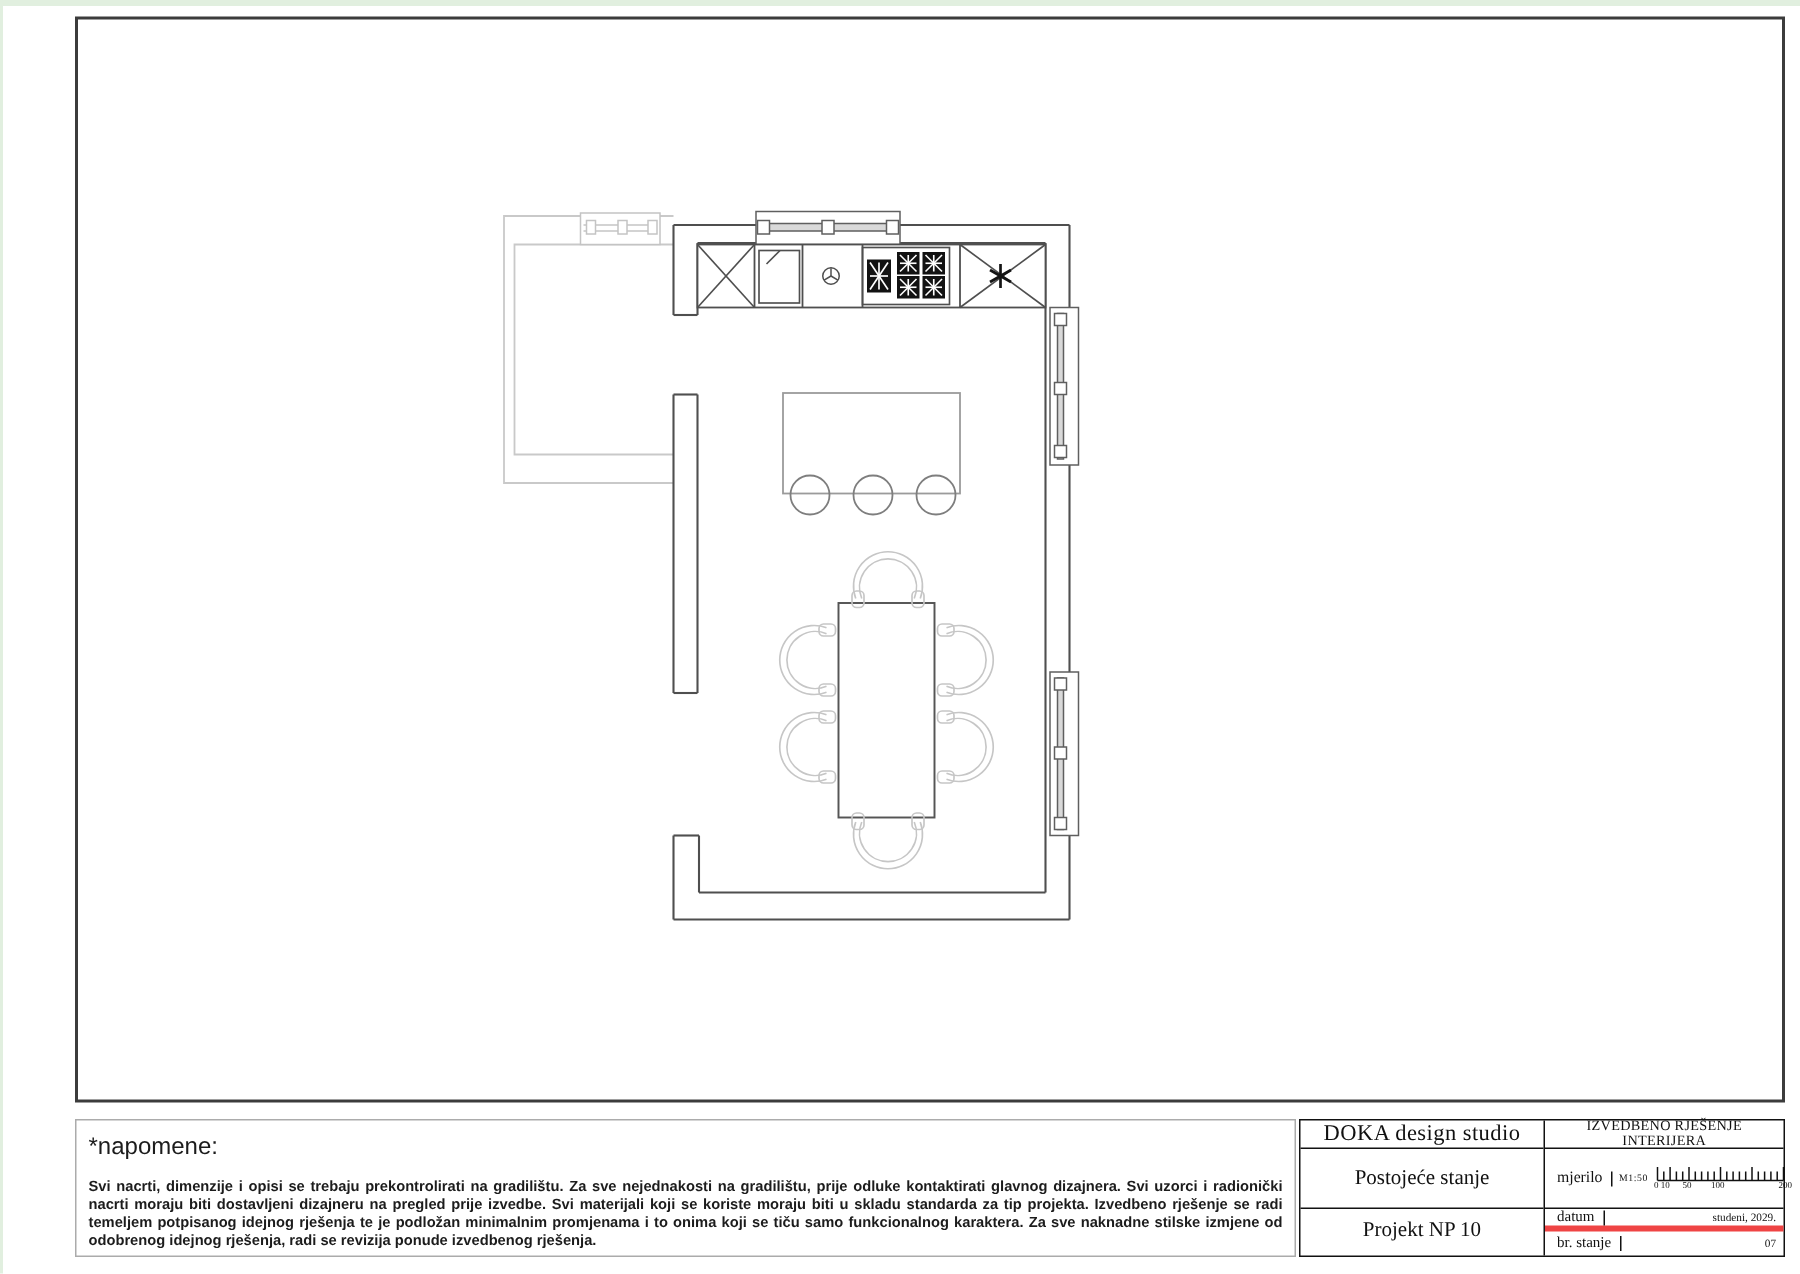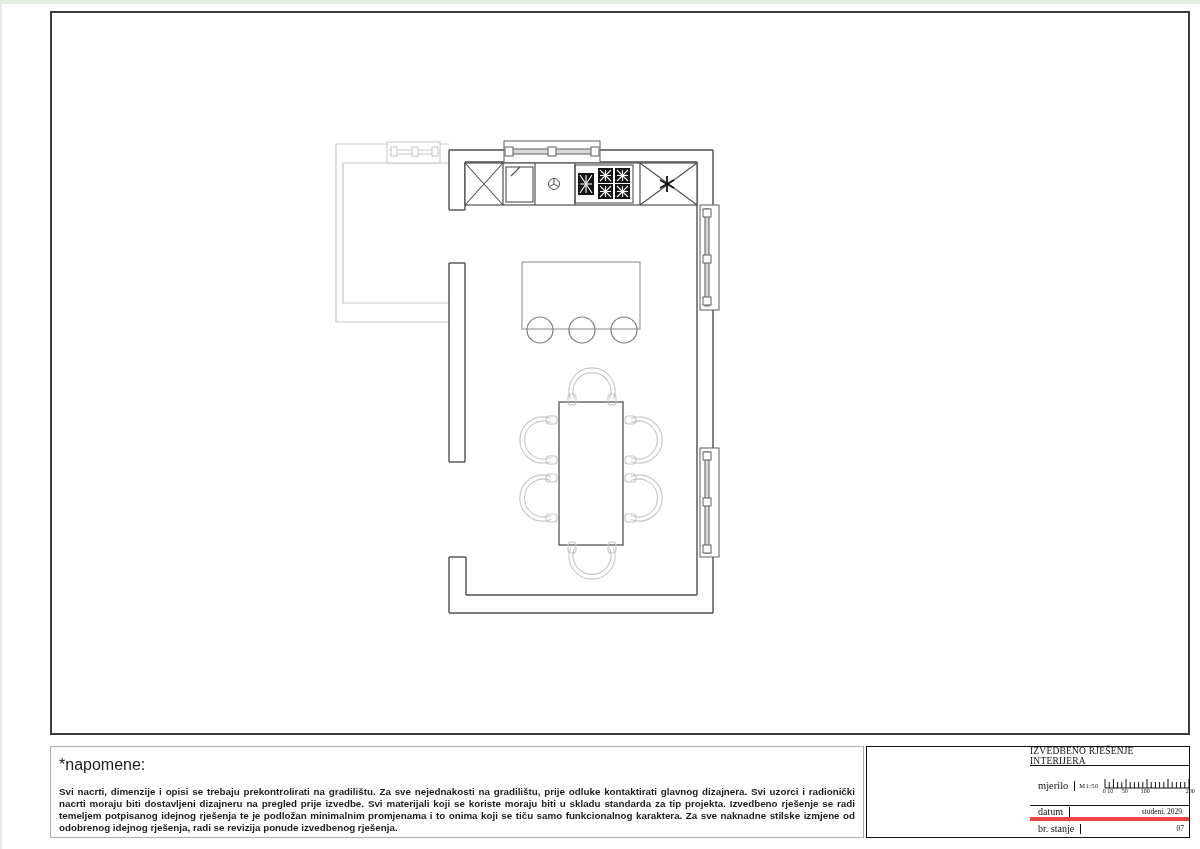--- a/index.html
+++ b/index.html
@@ -26,21 +26,21 @@
     position:absolute;left:866px;top:746px;width:324px;height:92px;
     border:1.5px solid #111;box-sizing:border-box;background:#fff;
     font-family:"Liberation Serif",serif;color:#111;
   }
   .tb-left{position:absolute;left:0;top:0;width:163px;height:100%;border-right:1.2px solid #111;box-sizing:border-box;}
   .tb-right{position:absolute;left:163px;top:0;right:0;height:100%;}
   .tb-cell{display:flex;align-items:center;justify-content:center;box-sizing:border-box;}
   .tb-studio{height:19px;border-bottom:1.2px solid #111;font-size:15px;letter-spacing:.3px;}
   .tb-title{height:40px;border-bottom:1.2px solid #111;font-size:14px;}
   .tb-project{height:30px;font-size:14px;}
-  .tb-doctype{height:19px;border-bottom:1px solid #111;font-size:9.5px;letter-spacing:.2px;justify-content:center;}
+  .tb-doctype{height:19px;border-bottom:1px solid #111;font-size:9.5px;letter-spacing:.2px;justify-content:center;text-align:center;}
   .tb-scale{height:40px;border-bottom:1px solid #111;display:flex;align-items:center;padding:0 4px 0 8px;box-sizing:border-box;}
   .tb-datum{height:15px;border-bottom:4px solid #ef4444;display:flex;align-items:center;padding:0 5px 0 8px;box-sizing:border-box;font-size:10px;}
   .tb-sheet{height:15px;display:flex;align-items:center;padding:0 5px 0 8px;box-sizing:border-box;font-size:10px;}
   .sep{display:inline-block;width:1px;height:10px;background:#111;margin:0 4px 0 6px;flex:none;}
   .tb-scale .label{font-size:10.5px;}
   .tb-scale .value{font-size:6.5px;letter-spacing:.4px;margin-right:4px;}
   .small-right{margin-left:auto;font-size:7.5px;font-style:normal;}
   .ruler{position:relative;width:92px;height:22px;margin-left:auto;flex:none;}
   .ruler .tick-label{position:absolute;top:13px;font-size:6px;font-family:"Liberation Serif",serif;}
   .t0{left:0;} .t50{left:19px;} .t100{left:38px;} .t200{right:0;}
@@ -201,20 +201,25 @@
     <use href="#chair" transform="translate(640,498) rotate(-90)"></use>
   </g>
 </svg>
 
 <div class="notes-box">
   <p class="notes-title">*napomene:</p>
   <p class="notes-body">Svi nacrti, dimenzije i opisi se trebaju prekontrolirati na gradilištu. Za sve nejednakosti na gradilištu, prije odluke kontaktirati glavnog dizajnera. Svi uzorci i radionički nacrti moraju biti dostavljeni dizajneru na pregled prije izvedbe. Svi materijali koji se koriste moraju biti u skladu standarda za tip projekta. Izvedbeno rješenje se radi temeljem potpisanog idejnog rješenja te je podložan minimalnim promjenama i to onima koji se tiču samo funkcionalnog karaktera. Za sve naknadne stilske izmjene od odobrenog idejnog rješenja, radi se revizija ponude izvedbenog rješenja.</p>
 </div>
 
 <div class="title-block">
+  <div class="tb-left">
+    <div class="tb-cell tb-studio">DOKA design studio</div>
+    <div class="tb-cell tb-title">Postojeće stanje</div>
+    <div class="tb-cell tb-project">Projekt NP 10</div>
+  </div>
   <div class="tb-right">
     <div class="tb-cell tb-doctype">IZVEDBENO RJEŠENJE INTERIJERA</div>
     <div class="tb-scale">
       <span class="label">mjerilo</span>
       <span class="sep"></span>
       <span class="value">M1:50</span>
       <div class="ruler">
         <svg width="92" height="12" viewBox="0 0 92 12">
           <g stroke="#111" stroke-width="1">
             <line x1="2" y1="11" x2="86" y2="11"></line>

